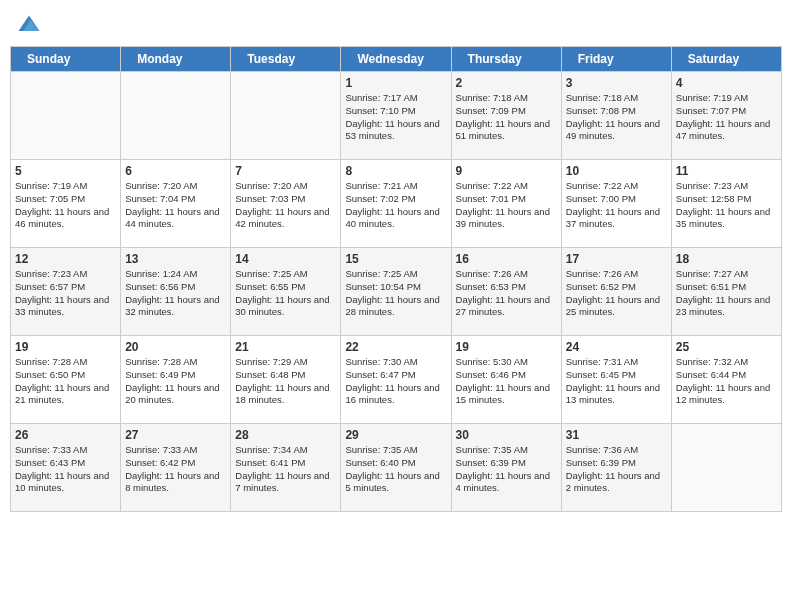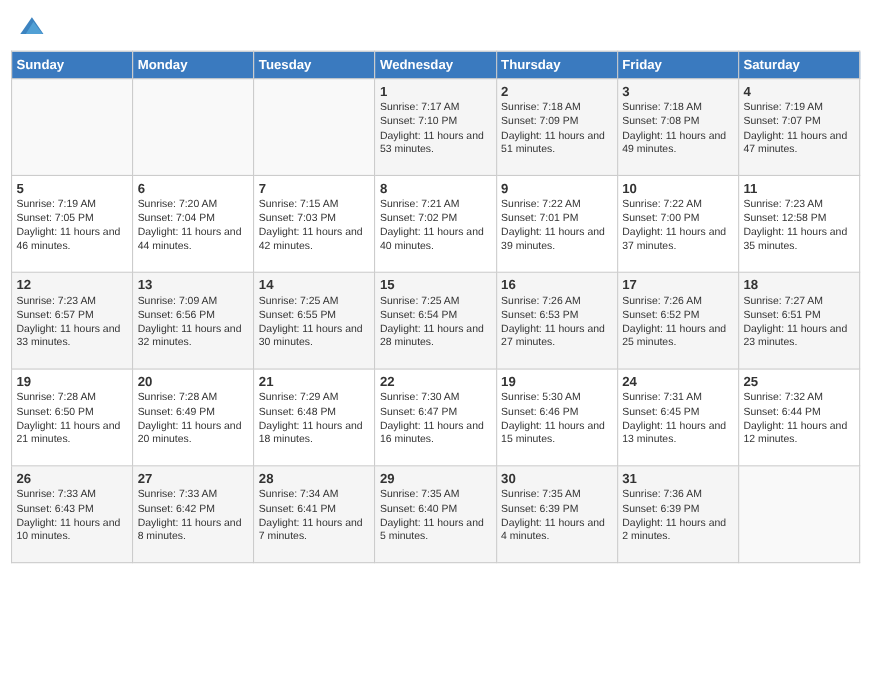--- a/index.html
+++ b/index.html
@@ -58,21 +58,21 @@
       border-collapse: collapse;
       table-layout: fixed;
     }
     thead tr {
       background-color: #3a7abf;
     }
     thead th {
       color: #fff;
       font-size: 12px;
       font-weight: bold;
-      padding: 5px 4px;
+      padding: 5px 16px;
       text-align: left;
       border: 1px solid #ccc;
     }
     tbody td {
       border: 1px solid #ccc;
       vertical-align: top;
       padding: 4px;
       font-size: 10px;
       color: #333;
       height: 88px;
@@ -165,21 +165,21 @@
 Daylight: 11 hours and 46 minutes.</div>
         </td>
         <td>
           <div class="day-num">6</div>
           <div class="day-info">Sunrise: 7:20 AM
 Sunset: 7:04 PM
 Daylight: 11 hours and 44 minutes.</div>
         </td>
         <td>
           <div class="day-num">7</div>
-          <div class="day-info">Sunrise: 7:15 AM
+          <div class="day-info">Sunrise: 7:20 AM
 Sunset: 7:03 PM
 Daylight: 11 hours and 42 minutes.</div>
         </td>
         <td>
           <div class="day-num">8</div>
           <div class="day-info">Sunrise: 7:21 AM
 Sunset: 7:02 PM
 Daylight: 11 hours and 40 minutes.</div>
         </td>
         <td>
@@ -203,34 +203,34 @@
       </tr>
       <tr>
         <td>
           <div class="day-num">12</div>
           <div class="day-info">Sunrise: 7:23 AM
 Sunset: 6:57 PM
 Daylight: 11 hours and 33 minutes.</div>
         </td>
         <td>
           <div class="day-num">13</div>
-          <div class="day-info">Sunrise: 7:09 AM
+          <div class="day-info">Sunrise: 1:24 AM
 Sunset: 6:56 PM
 Daylight: 11 hours and 32 minutes.</div>
         </td>
         <td>
           <div class="day-num">14</div>
           <div class="day-info">Sunrise: 7:25 AM
 Sunset: 6:55 PM
 Daylight: 11 hours and 30 minutes.</div>
         </td>
         <td>
           <div class="day-num">15</div>
           <div class="day-info">Sunrise: 7:25 AM
-Sunset: 6:54 PM
+Sunset: 10:54 PM
 Daylight: 11 hours and 28 minutes.</div>
         </td>
         <td>
           <div class="day-num">16</div>
           <div class="day-info">Sunrise: 7:26 AM
 Sunset: 6:53 PM
 Daylight: 11 hours and 27 minutes.</div>
         </td>
         <td>
           <div class="day-num">17</div>

